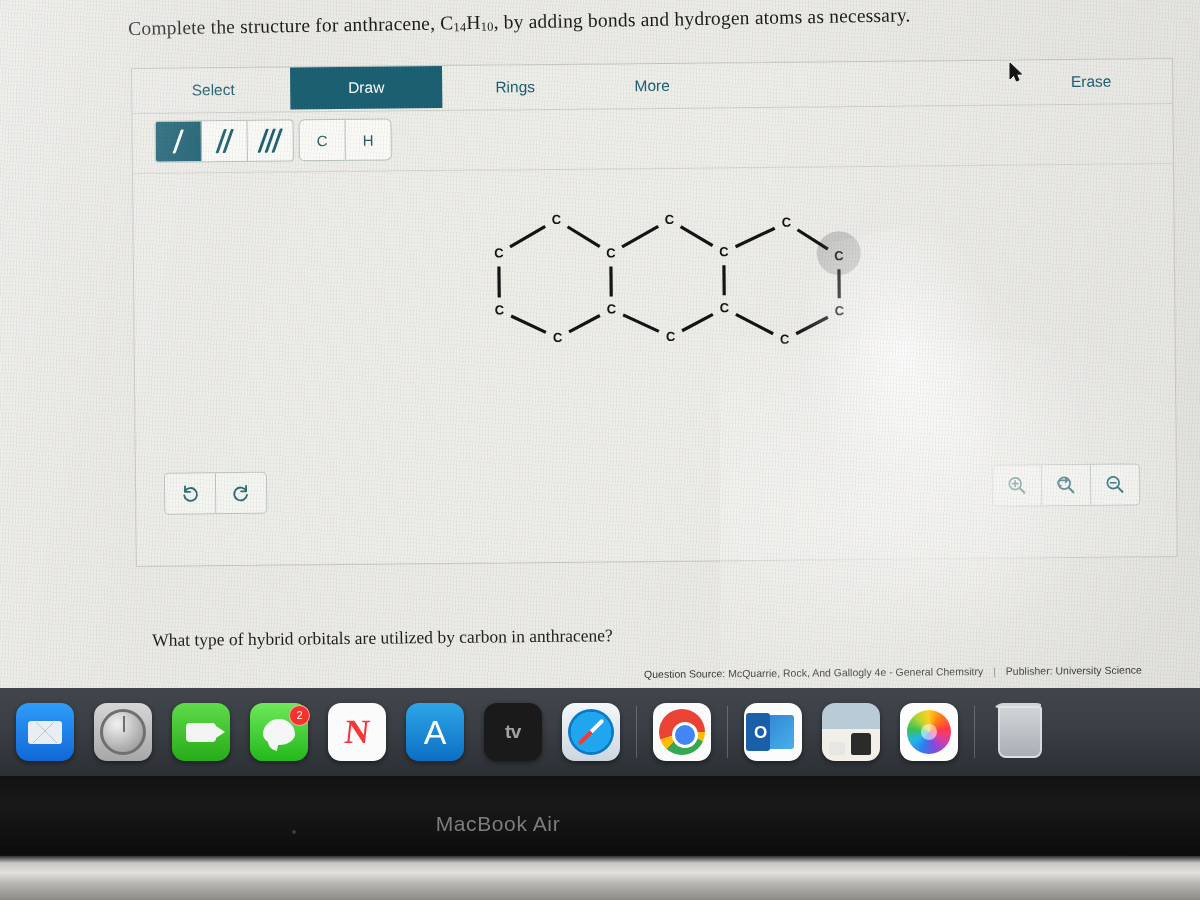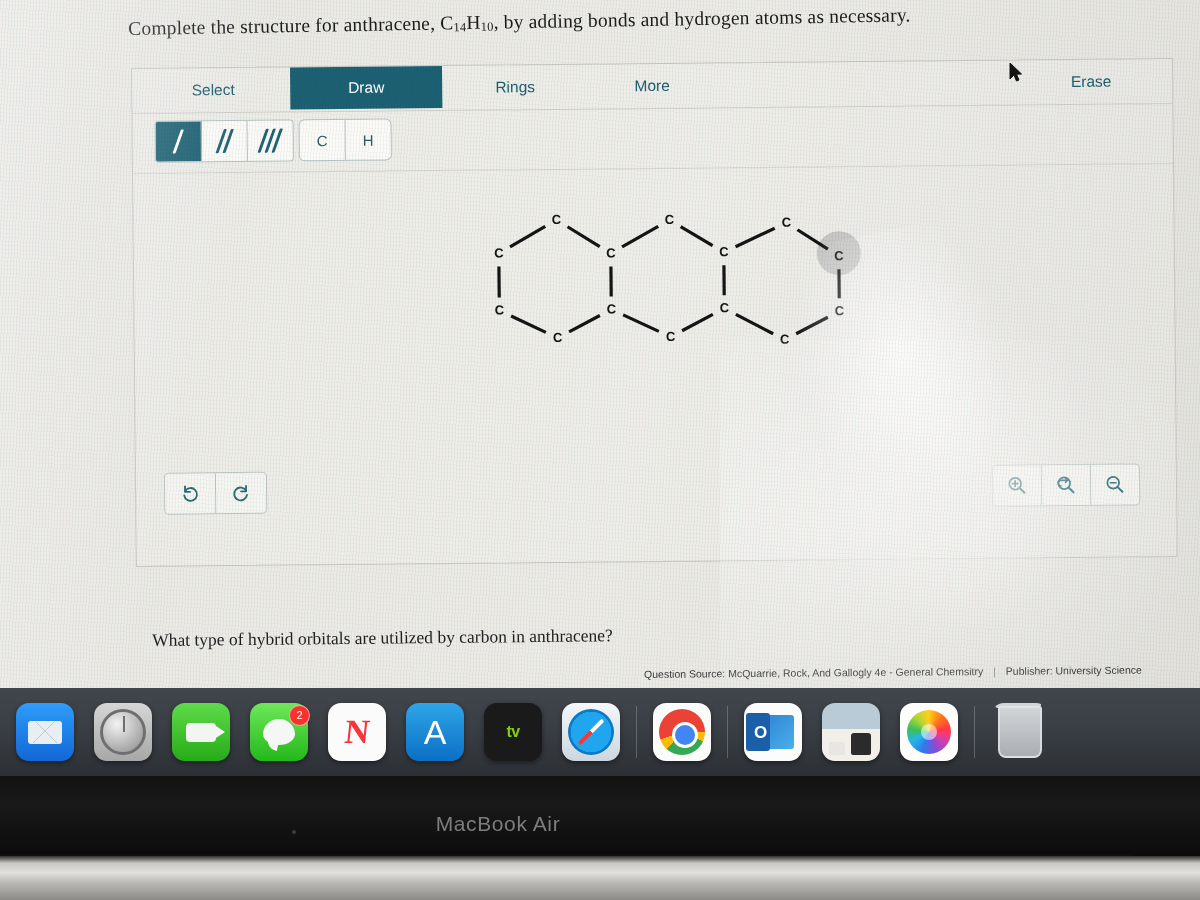--- a/index.html
+++ b/index.html
@@ -175,21 +175,21 @@
     border-width:6px 0 6px 9px;border-color:transparent transparent transparent #f3f5f2;}
   .a-messages{background:linear-gradient(180deg,#6ee85a,#23b81b);}
   .a-messages .bub{width:32px;height:26px;background:#f4f7f3;border-radius:50% 50% 50% 50%/58% 58% 42% 42%;position:relative;}
   .a-messages .bub:after{content:"";position:absolute;left:4px;bottom:-5px;width:11px;height:10px;
     background:#f4f7f3;border-radius:0 0 0 10px;transform:rotate(12deg);}
   .a-news{background:#fbfbfb;}
   .a-news .n{font-size:34px;font-weight:bold;color:#f4373a;font-family:"Liberation Serif",serif;transform:skewX(-6deg);}
   .a-appstore{background:linear-gradient(180deg,#2fa5e8,#0b6fc4);}
   .a-appstore .aglyph{font-size:34px;color:#fff;font-family:"Liberation Sans",sans-serif;}
   .a-tv{background:#1a1a1a;}
-  .a-tv .tvtxt{color:#84cc16;font-size:16px;font-weight:bold;letter-spacing:-.5px;}
+  .a-tv .tvtxt{color:#a3a3a3;font-size:19px;font-weight:bold;letter-spacing:-.5px;}
   .a-safari{background:linear-gradient(180deg,#f4f7fa,#cdd6df);}
   .a-safari .dial{width:46px;height:46px;border-radius:50%;
     background:radial-gradient(circle at 50% 50%,#1fa6ee 0 62%,#0a79c6 63% 100%);position:relative;}
   .a-safari .needle{position:absolute;left:50%;top:50%;width:4px;height:34px;margin:-17px 0 0 -2px;
     background:linear-gradient(180deg,#fff 0 50%,#ef3b3b 50% 100%);transform:rotate(45deg);border-radius:2px;}
   .a-chrome{background:#fbfbfb;}
   .a-chrome .cw{width:46px;height:46px;border-radius:50%;position:relative;
     background:conic-gradient(from -30deg,#ea4335 0 33%,#fbbc05 33% 40%,#34a853 40% 70%,#fbbc05 70% 78%,#ea4335 78% 100%);}
   .a-chrome .cw:after{content:"";position:absolute;left:50%;top:50%;width:20px;height:20px;margin:-10px 0 0 -10px;
     border-radius:50%;background:#4285f4;border:3px solid #fff;}

